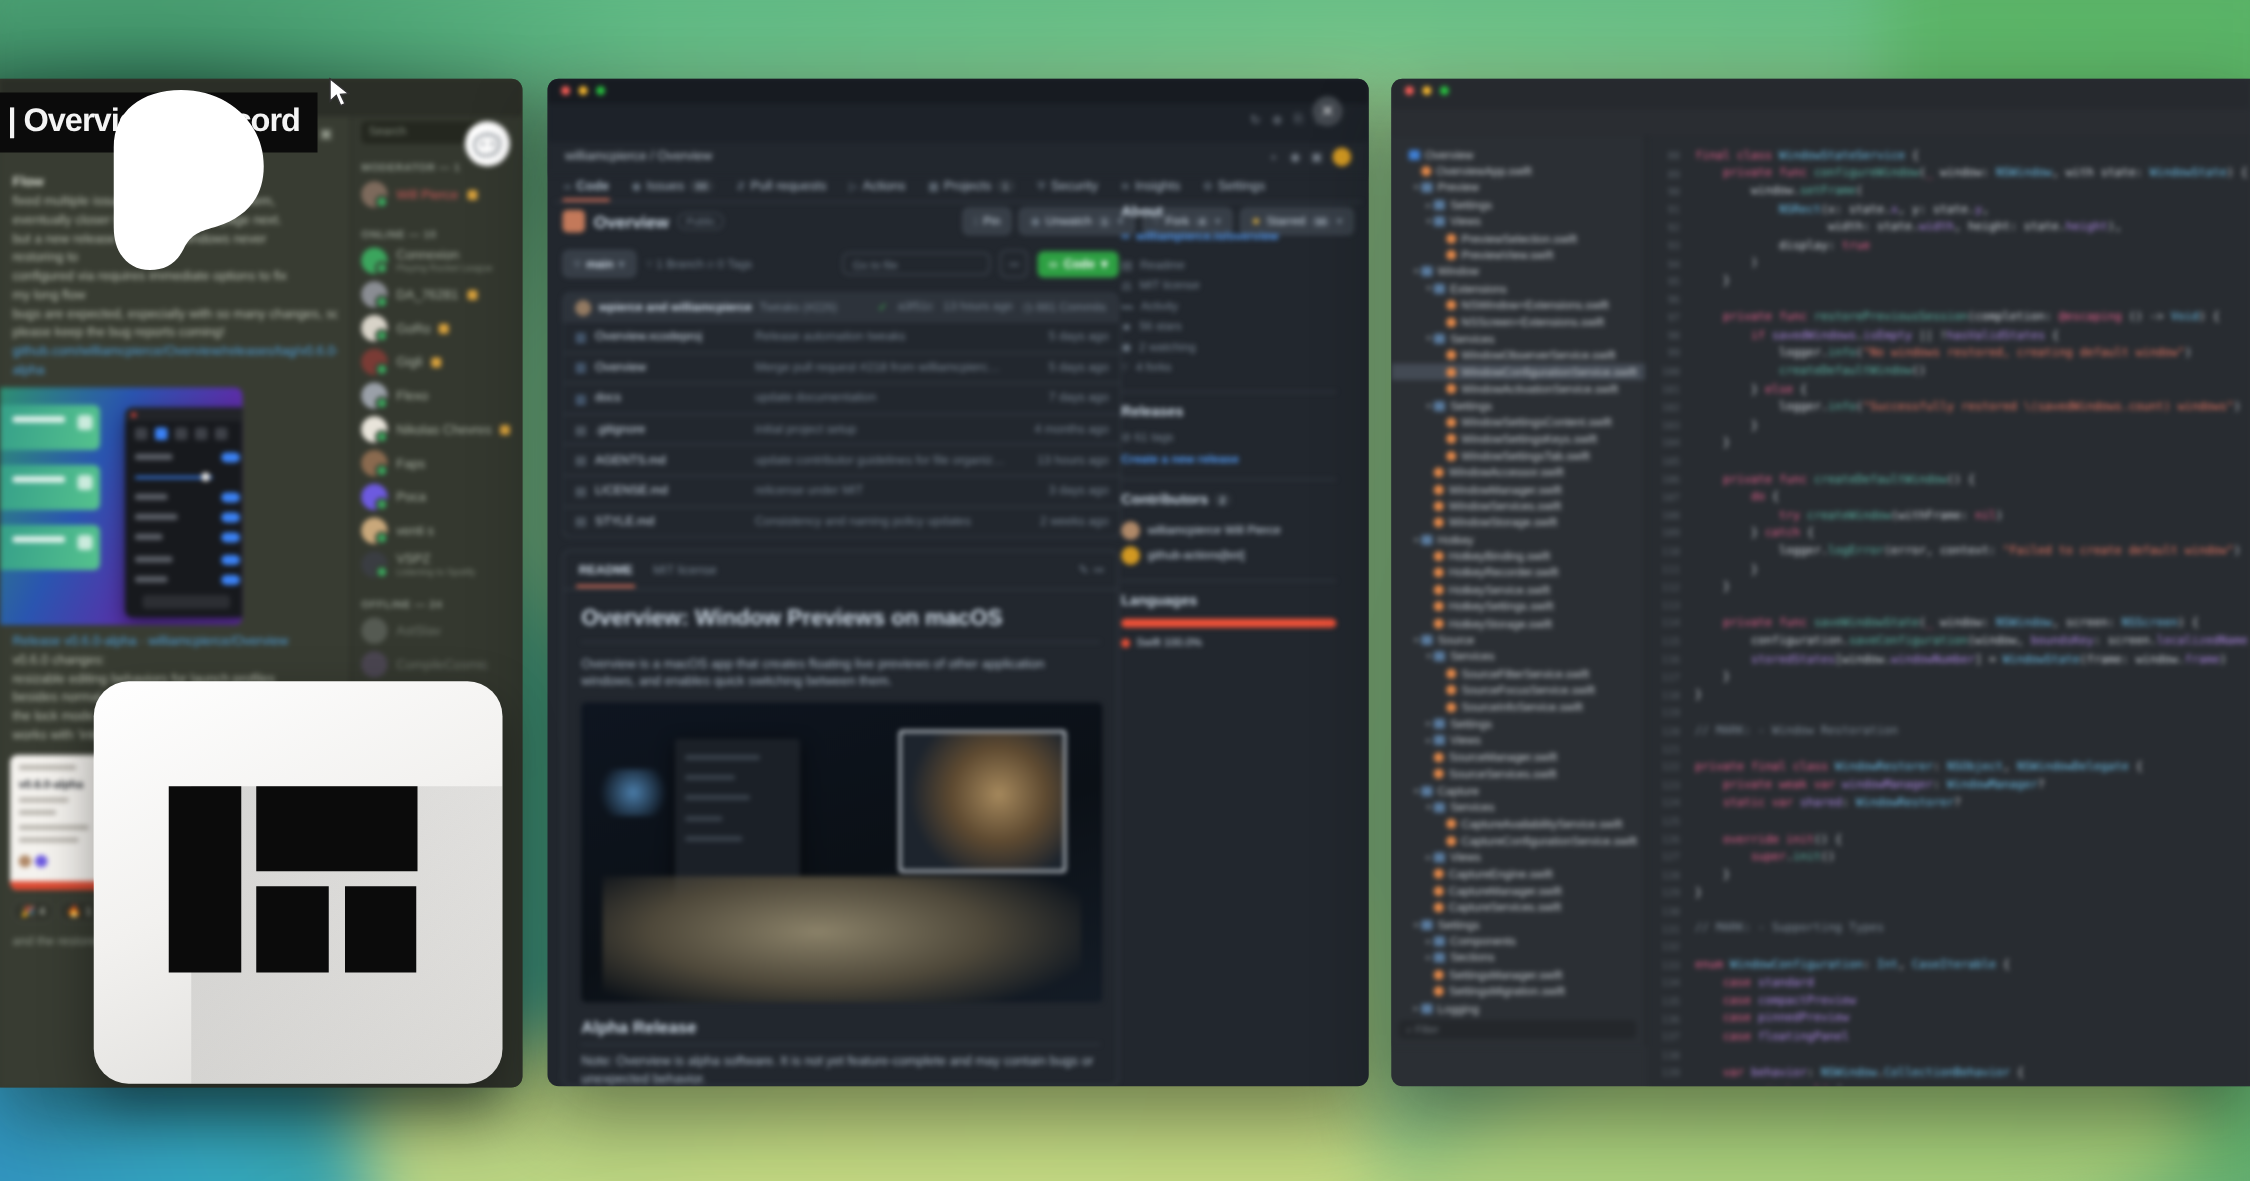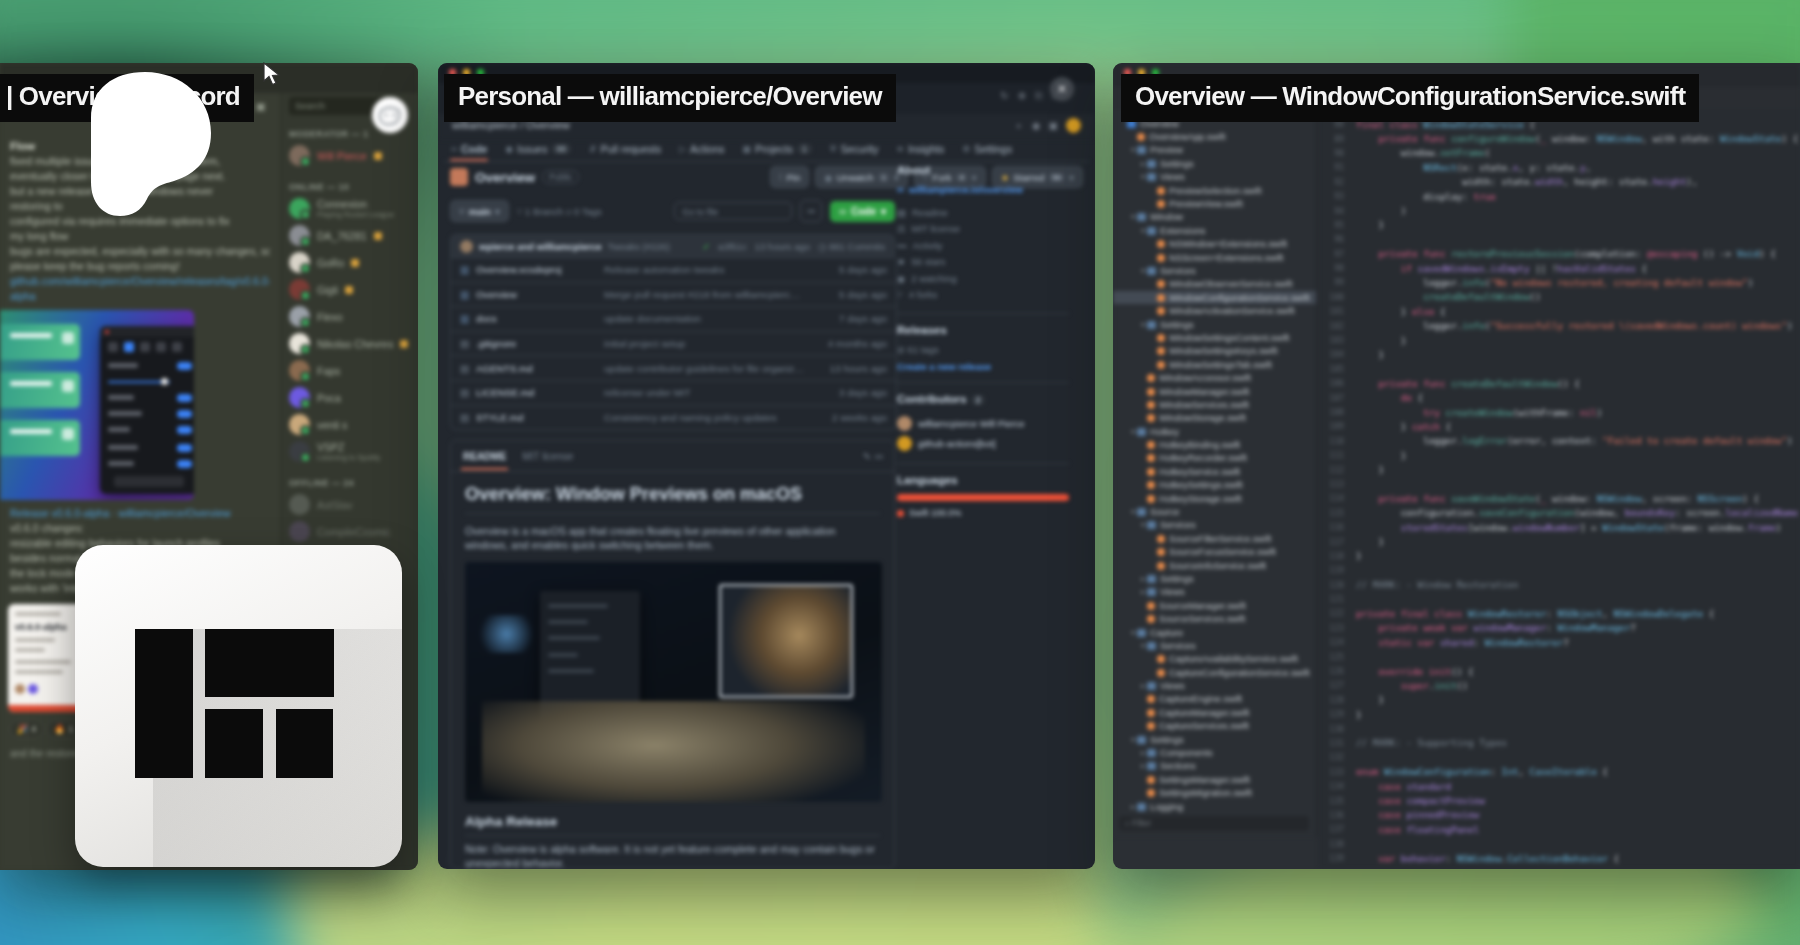--- a/index.html
+++ b/index.html
@@ -997,22 +997,20 @@
             <div class="code-line"><span class="ln">137</span><span><span class="tok-k">    case </span><span class="tok-p">floatingPanel</span></span></div>
             <div class="code-line"><span class="ln">138</span><span></span></div>
             <div class="code-line"><span class="ln">139</span><span><span class="tok-k">    var </span><span class="tok-p">behavior</span><span class="tok-w">: </span><span class="tok-T">NSWindow</span><span class="tok-w">.</span><span class="tok-T">CollectionBehavior</span><span class="tok-w"> {</span></span></div>
             <div class="code-line"><span class="ln">140</span><span><span class="tok-k">        switch self</span><span class="tok-w"> {</span></span></div>
           </div>
       </div>
     </div>
   </div>
 
   <div class="overlay" style="left:-90px;top:74px;">#news | Overview - Discord</div>
-  <div class="overlay" style="left:444px;top:74px;">Personal — williamcpierce/Overview</div>
-  <div class="overlay" style="left:1121px;top:74px;">Overview — WindowConfigurationService.swift</div>
 
   <svg id="patreon" viewBox="0 0 134 150">
     <path fill="#ffffff" d="M66 2 C103 2 132 28 132 63 C132 89 117 104 95 111 C81 115 74 117 68 129 C62 141 53 146 41 146 C24 146 12 133 12 112 L12 48 C12 19 34 2 66 2 Z"></path>
   </svg>
 
   <div id="appicon">
     <div class="lshadow"></div>
     <div class="blk b1"></div>
     <div class="blk b2"></div>
     <div class="blk b3"></div>

